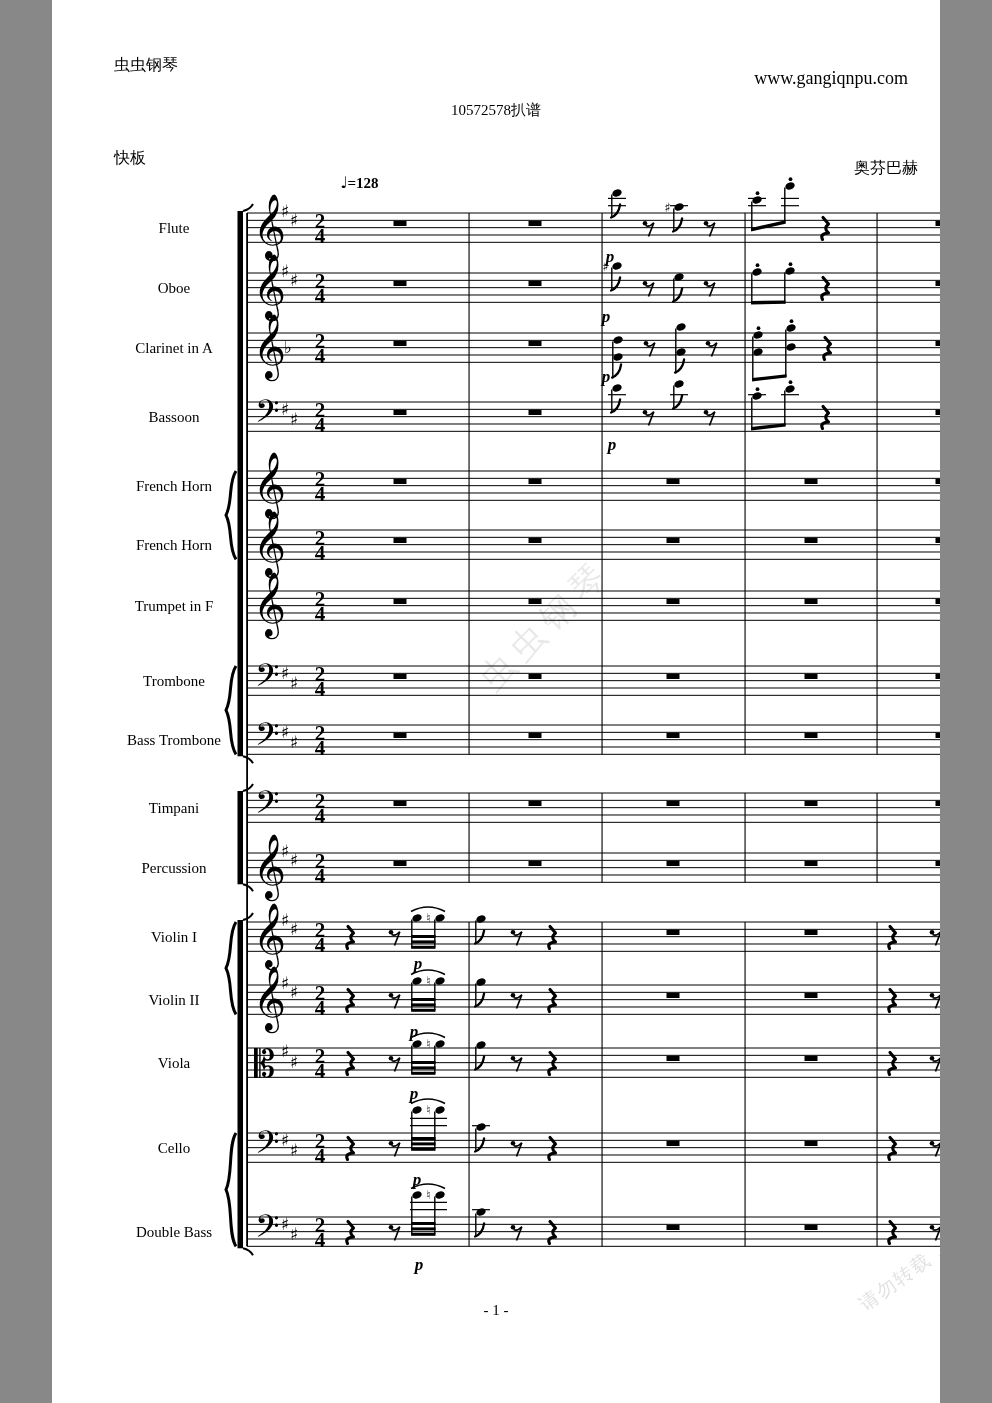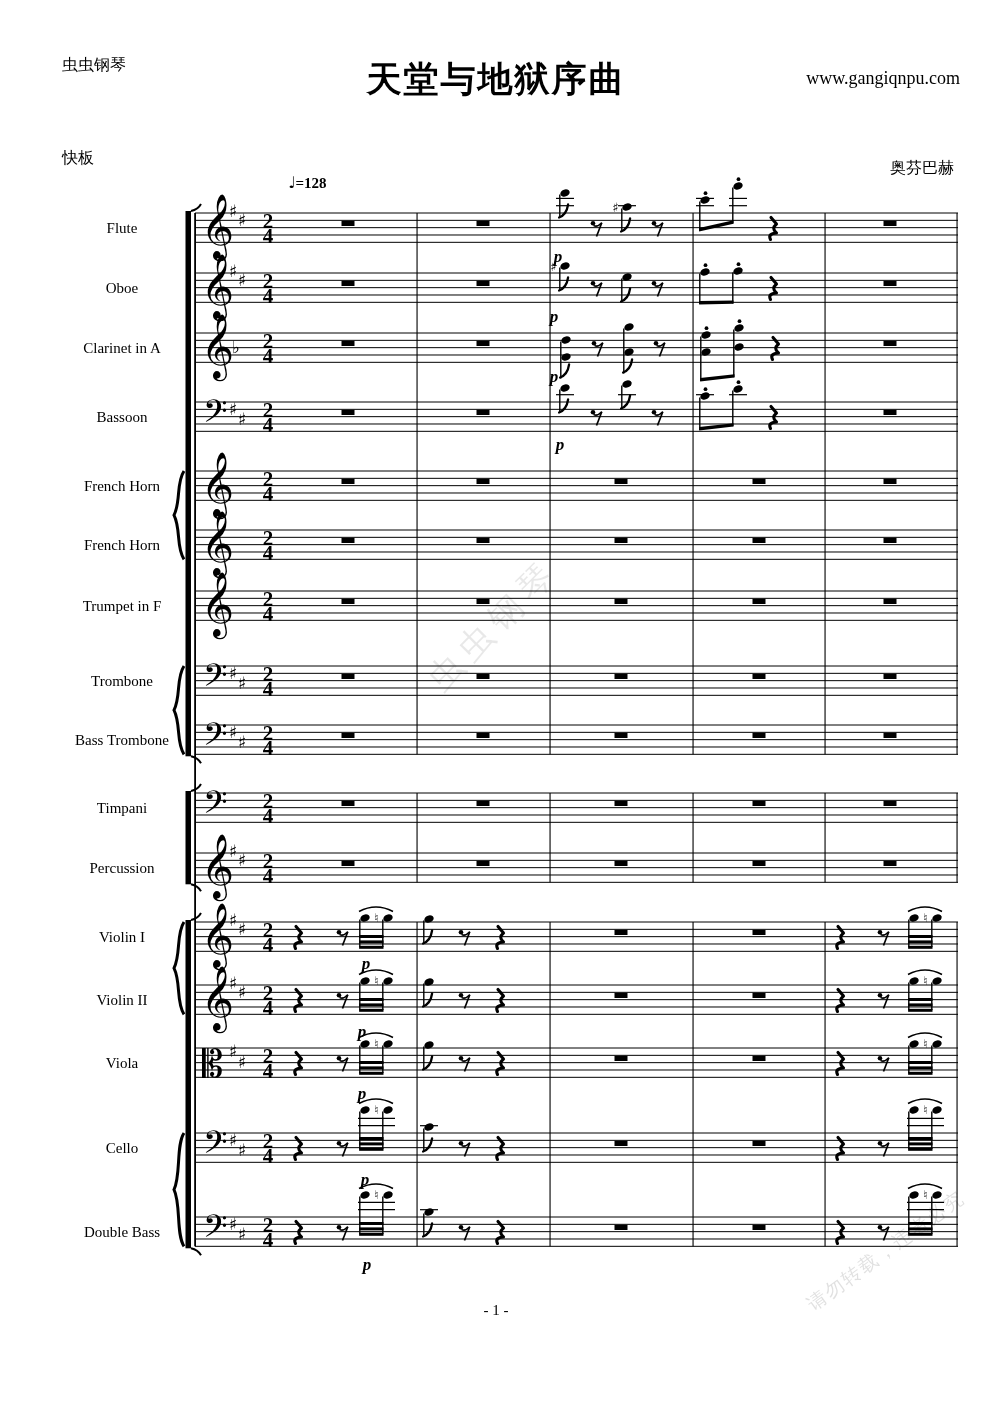--- a/index.html
+++ b/index.html
@@ -1,41 +1,41 @@
 <!DOCTYPE html>
 <html><head>
 <meta charset="utf-8">
 <style>
   html,body{margin:0;padding:0;background:#888;}
-  .page{position:relative;width:992px;height:1403px;background:#fff;margin:0 auto;
+  .page{position:relative;width:888px;height:1403px;background:#fff;margin:0 auto;
         font-family:"Liberation Serif","DejaVu Serif",serif;color:#000;overflow:hidden;}
   .abs{position:absolute;}
   .site-name{left:62px;top:55px;font-size:16px;}
   .website{right:32px;top:68px;font-size:18px;}
   .title{left:0;top:56px;width:100%;text-align:center;font-size:35px;font-weight:700;letter-spacing:2px;}
   .subtitle{left:0;top:101px;width:100%;text-align:center;font-size:15px;}
   .tempo-text{left:62px;top:148px;font-size:16px;}
-  .composer{right:38px;top:158px;font-size:16px;}
+  .composer{right:22px;top:158px;font-size:16px;}
   .metronome{left:288px;top:173px;font-size:15px;font-weight:700;}
   .metronome .mnote{font-family:"DejaVu Sans",sans-serif;font-size:16px;font-weight:700;}
   .footer-page{left:0;top:1302px;width:100%;text-align:center;font-size:15px;}
   .wm-center{left:418px;top:668px;font-size:34px;letter-spacing:8px;color:rgba(0,0,0,0.09);
              transform:rotate(-45deg);transform-origin:left top;white-space:nowrap;}
   .wm-br{left:802px;top:1296px;font-size:19px;letter-spacing:2px;color:rgba(0,0,0,0.12);
          transform:rotate(-36deg);transform-origin:left top;white-space:nowrap;}
   svg text{user-select:none;}
 </style>
 </head>
 <body>
 
 <div class="page">
 
   <div class="abs site-name">虫虫钢琴</div>
   <div class="abs website">www.gangiqnpu.com</div>
-  <div class="abs title">天堂与地狱序曲</div>
+  <div class="abs subtitle">10572578扒谱</div>
   <div class="abs tempo-text">快板</div>
   <div class="abs composer">奥芬巴赫</div>
   <div class="abs metronome"><span class="mnote">♩</span><span>=128</span></div>
 
   <div class="abs wm-center">虫虫钢琴</div>
   <div class="abs wm-br">请勿转载，违者必究</div>
   <div class="abs footer-page">- 1 -</div>
 
   <svg id="notation" class="abs" style="left:0;top:0" width="992" height="1403" viewBox="0 0 992 1403">
       <g>

